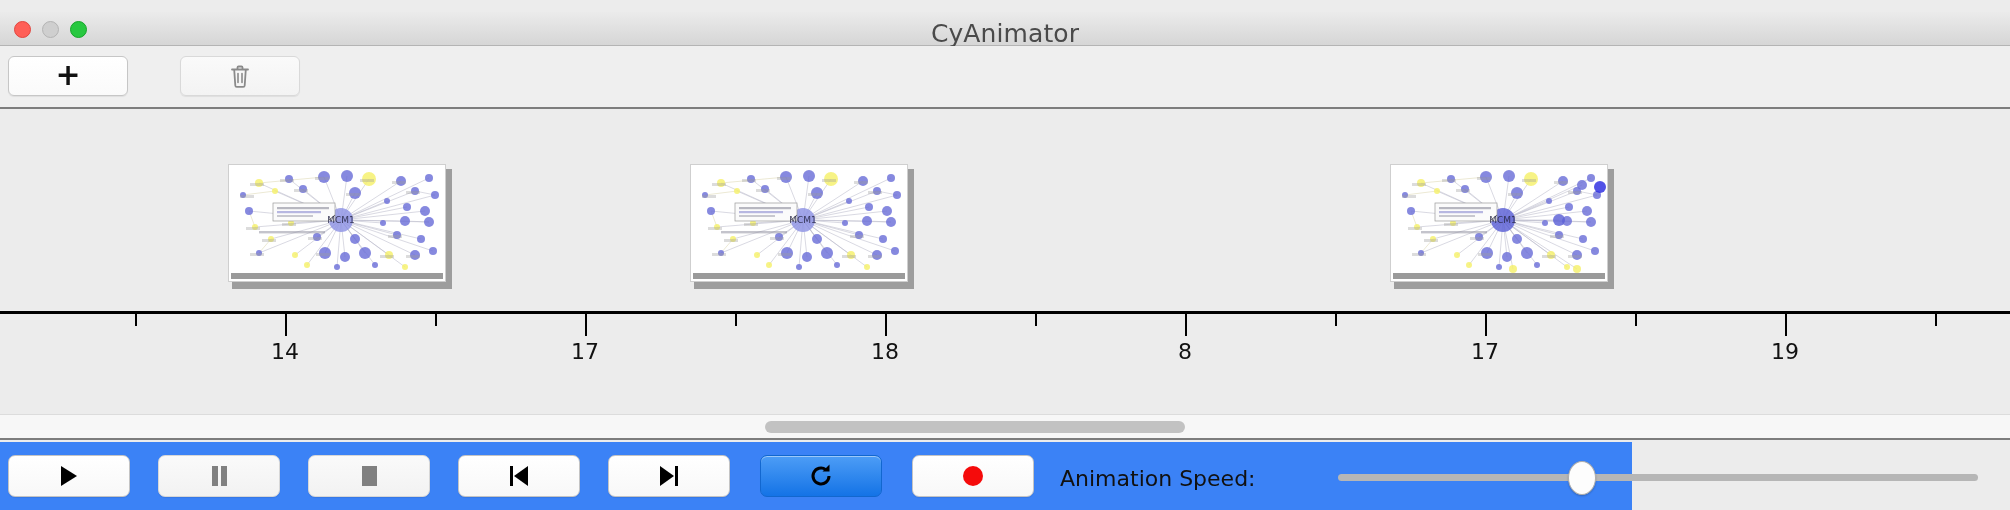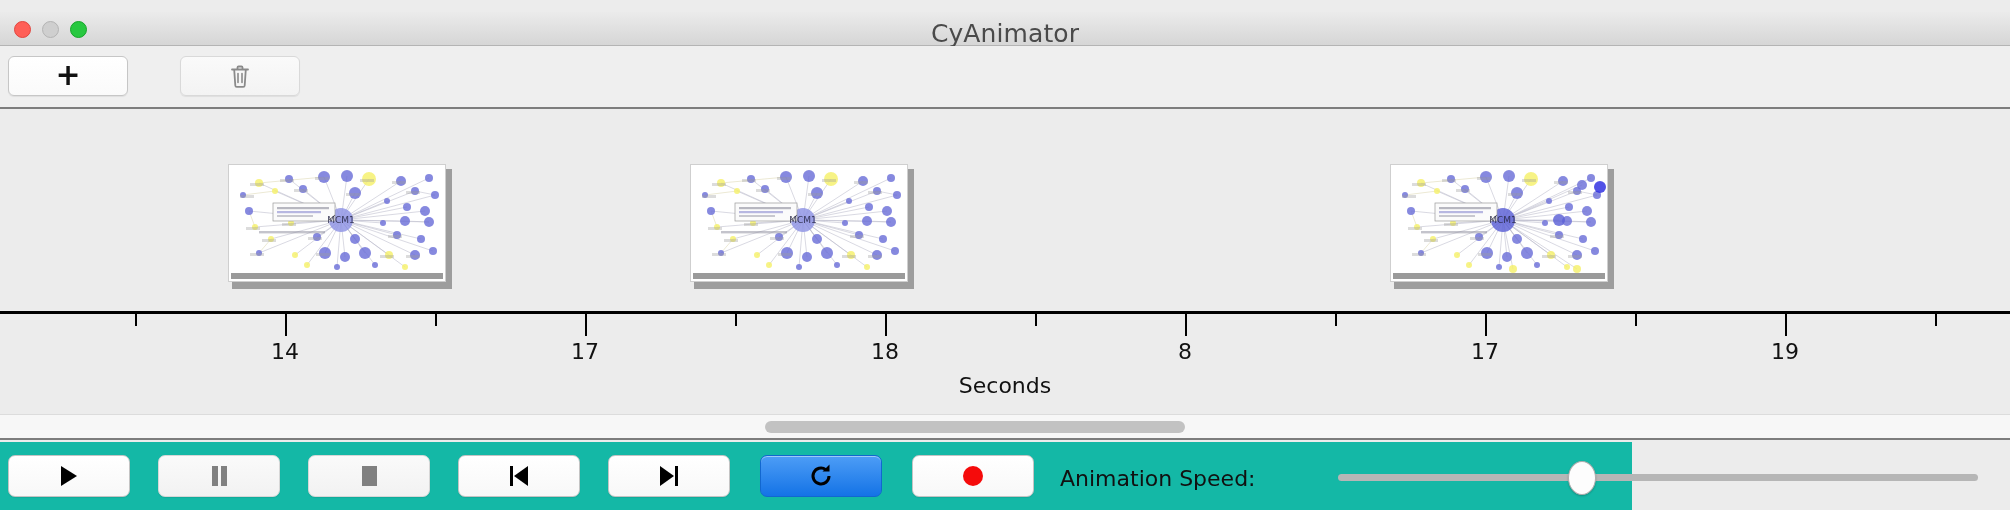--- a/index.html
+++ b/index.html
@@ -222,21 +222,21 @@
     border-radius: 6px;
     background: #c2c2c2;
     cursor: default;
   }
 
   
   .playbar {
     position: absolute;
     left: 0; top: 442px;
     width: 1632px; height: 68px;
-    background: #14b8a6;
+    background: #3b82f6;
   }
   .pbtn {
     position: absolute;
     top: 13px;
     height: 42px;
     box-sizing: border-box;
     border: 1px solid #c4c4c4;
     border-radius: 7px;
     background: linear-gradient(#ffffff, #f8f8f8);
     display: flex;
@@ -691,21 +691,20 @@
   <text x="112" y="58" font-size="9" font-family="DejaVu Sans, sans-serif" fill="#2a2a4a" text-anchor="middle" opacity=".88">MCM1</text>
       <rect x="2" y="108" width="212" height="6" fill="#9a9a9a"></rect>
     </svg>
           </div>
         </div>
       </div>
 
     <div class="axis">
       <div class="axis-line"></div>
 
-      <div class="axis-title">Seconds</div>
     <div class="tick minor" style="left: 135px;"></div>
         <div class="tick minor" style="left: 435px;"></div>
         <div class="tick minor" style="left: 735px;"></div>
         <div class="tick minor" style="left: 1035px;"></div>
         <div class="tick minor" style="left: 1335px;"></div>
         <div class="tick minor" style="left: 1635px;"></div>
         <div class="tick minor" style="left: 1935px;"></div>
         <div class="tick major" style="left: 285px;"></div>
         <div class="tick-label" style="left: 285px;">14</div>
         <div class="tick major" style="left: 585px;"></div>

